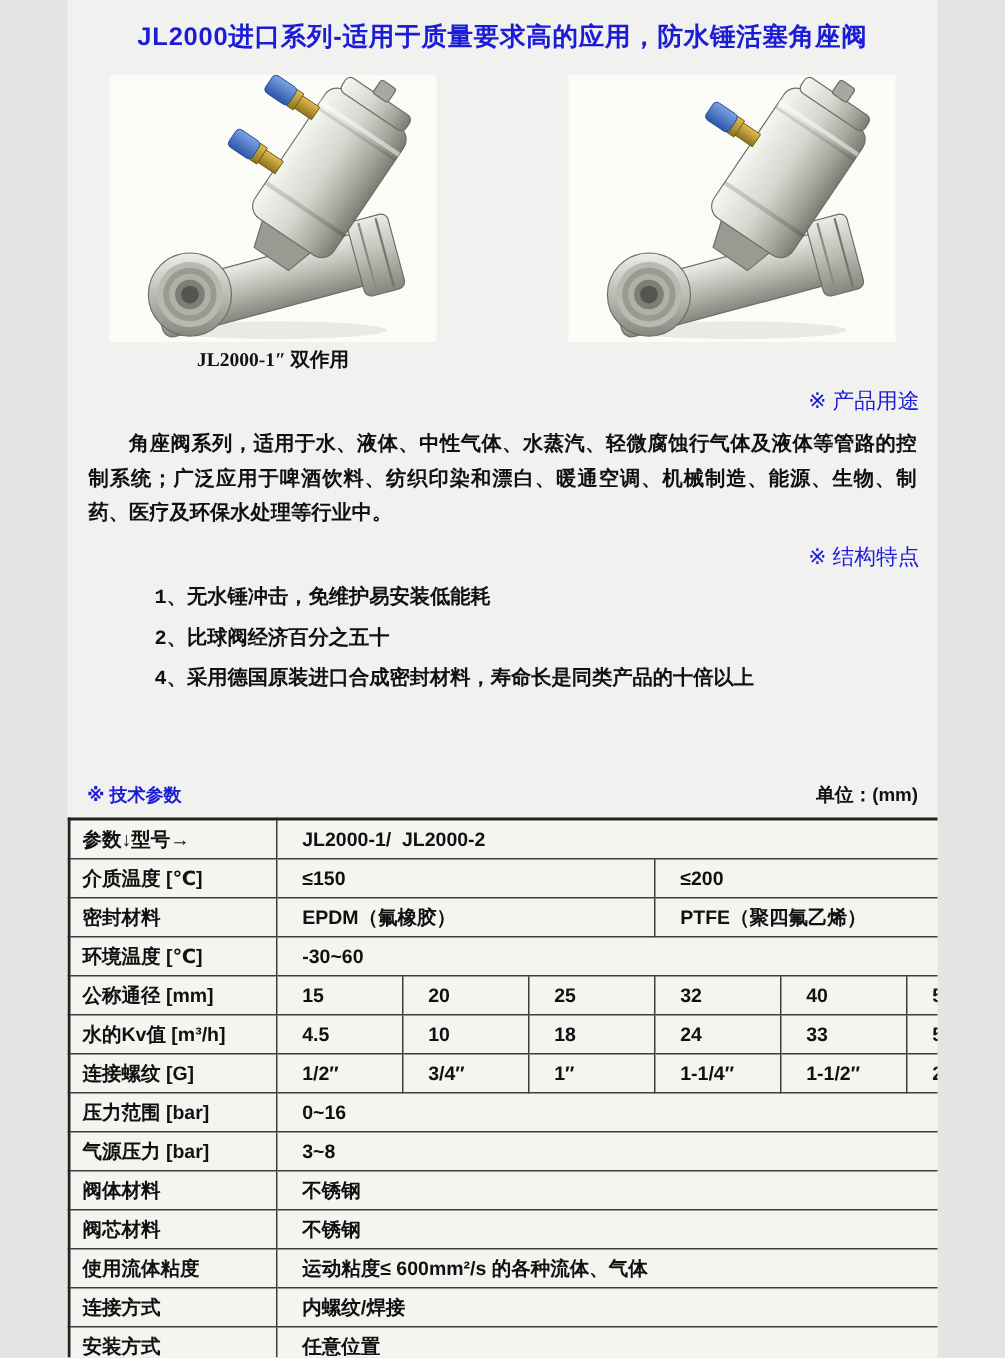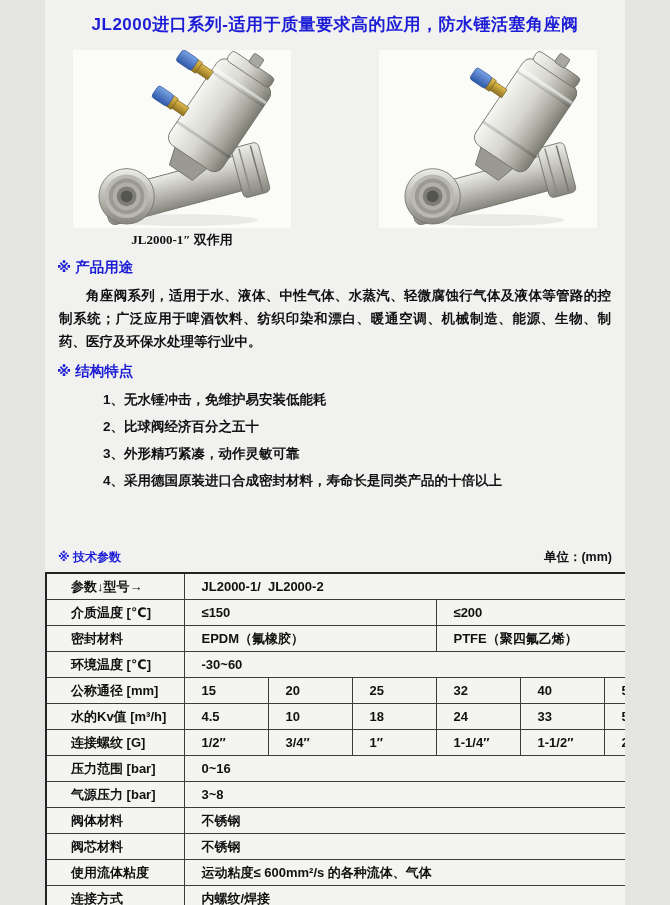--- a/index.html
+++ b/index.html
@@ -10,35 +10,35 @@
   }
   .title{
     margin:0;padding-top:13px;text-align:center;
     font-size:17px;font-weight:bold;color:#1c1cd6;letter-spacing:.5px;
   }
   .products{display:flex;justify-content:center;gap:88px;margin-top:14px;}
   .products figure{margin:0;width:218px;text-align:center;font-family:Liberation Serif, serif;}
   .photo{width:218px;height:178px;background:#fbfbf8;display:block;}
   .products figcaption{font-size:13px;font-weight:bold;margin-top:3px;color:#111;}
   .sec{margin:9px 12px 0;}
-  .sec h2{margin:0;font-size:14.5px;font-weight:bold;color:#1c1cd6;}
+  .sec h2{margin:0;font-size:14.5px;font-weight:normal;color:#1c1cd6;text-align:right;}
   .usage-text{margin:7px 2px 0;font-size:13.5px;font-weight:bold;line-height:23px;text-indent:2em;text-align:justify;}
   .features-list{list-style:none;margin:5px 0 0 46px;padding:0;}
-  .features-list li{font-size:13.5px;font-weight:bold;line-height:27px;}
+  .features-list li{font-size:13.5px;font-weight:bold;line-height:27px;font-family:Liberation Mono, monospace;}
   .specs-head{display:flex;justify-content:space-between;align-items:flex-end;margin:15px 13px 0;}
   .unit{font-size:12.5px;font-weight:bold;color:#111;margin-top:40px;}
   table.specs{
     border-collapse:collapse;table-layout:fixed;width:644px;margin:6px auto 0;
     border:2px solid #222;background:#f4f4f1;
   }
   table.specs th,table.specs td{
     border:1px solid #3c3c3c;height:25px;padding:0;
     font-size:13px;font-weight:bold;color:#111;overflow:hidden;
   }
-  table.specs th{text-align:left;padding-left:24px;}
+  table.specs th{text-align:left;padding-left:8px;}
   table.specs td{text-align:left;padding-left:17px;}
   .ws-pre{white-space:pre;}
 </style>
 </head>
 <body>
 
 <div class="page">
 
   <h1 class="title">JL2000进口系列-适用于质量要求高的应用，防水锤活塞角座阀</h1>
 
@@ -162,21 +162,20 @@
   <section class="sec">
     <h2>※ 产品用途</h2>
     <p class="usage-text">角座阀系列，适用于水、液体、中性气体、水蒸汽、轻微腐蚀行气体及液体等管路的控制系统；广泛应用于啤酒饮料、纺织印染和漂白、暖通空调、机械制造、能源、生物、制药、医疗及环保水处理等行业中。</p>
   </section>
 
   <section class="sec">
     <h2>※ 结构特点</h2>
     <ul class="features-list">
       <li>1、无水锤冲击，免维护易安装低能耗</li>
       <li>2、比球阀经济百分之五十</li>
-      <li>3、外形精巧紧凑，动作灵敏可靠</li>
       <li>4、采用德国原装进口合成密封材料，寿命长是同类产品的十倍以上</li>
     </ul>
   </section>
 
   <div class="specs-head">
     <h2 class="sec-h" style="margin:0;font-size:12px;color:#1c1cd6;">※ 技术参数</h2>
     <span class="unit">单位：(mm)</span>
   </div>
 
   <table class="specs">

